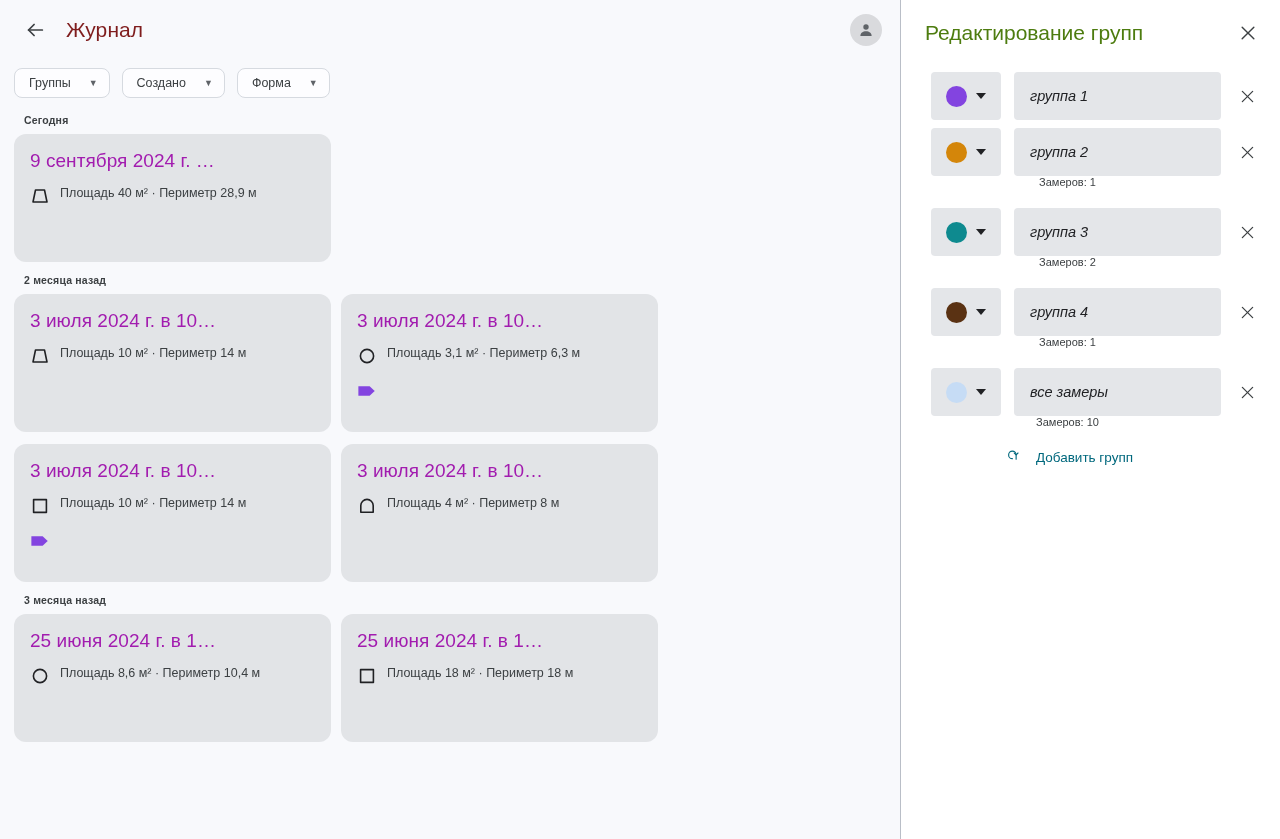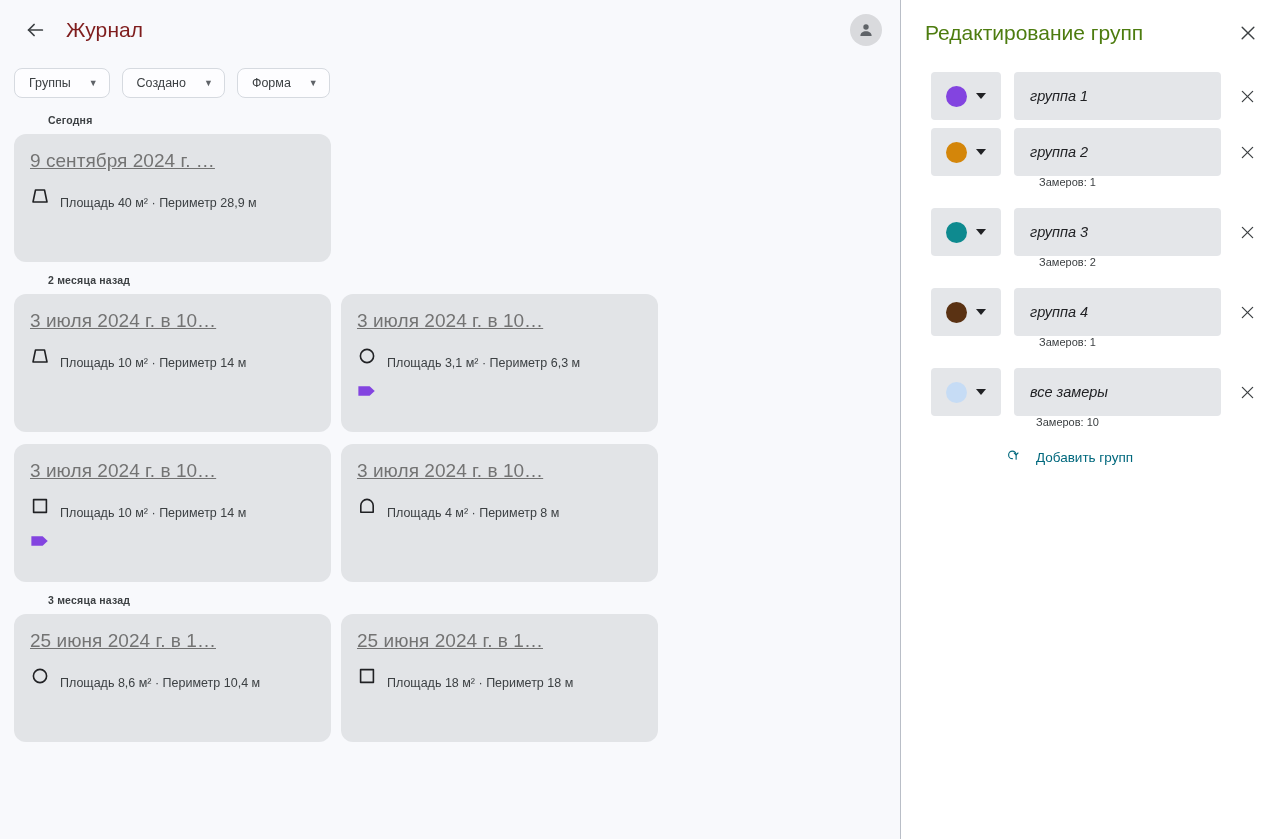--- a/index.html
+++ b/index.html
@@ -73,51 +73,49 @@
 
   
   #list { padding: 16px 0 0 0; }
   .group-label {
     font-size: 10.5px;
     color: #3c4043;
     font-weight: 700;
     letter-spacing: .2px;
     padding-left: 24px;
     margin-bottom: 8px;
-    margin-left: 24px;
   }
   .cards-row {
     display: flex;
     gap: 10px;
     padding-left: 14px;
     margin-bottom: 12px;
   }
   .card {
     width: 317px;
     min-height: 128px;
     background: #e2e4e7;
     border-radius: 12px;
     padding: 16px 16px 14px 16px;
     cursor: pointer;
     position: relative;
   }
   .card.tall { min-height: 138px; }
   .card-title {
     font-size: 19px;
-    color: #737373;
+    color: #a21caf;
     font-weight: 400;
     white-space: nowrap;
     overflow: hidden;
     letter-spacing: .05px;
     margin-bottom: 14px;
-    text-decoration: underline;
   }
   .card-meta {
     display: flex;
-    align-items: flex-end;
+    align-items: flex-start;
     gap: 10px;
   }
   .shape-icon { flex: 0 0 auto; width: 20px; height: 20px; }
   .card-meta-text {
     font-size: 12.5px;
     color: #3c4043;
     white-space: nowrap;
   }
   .card-tag {
     margin-top: 14px;

